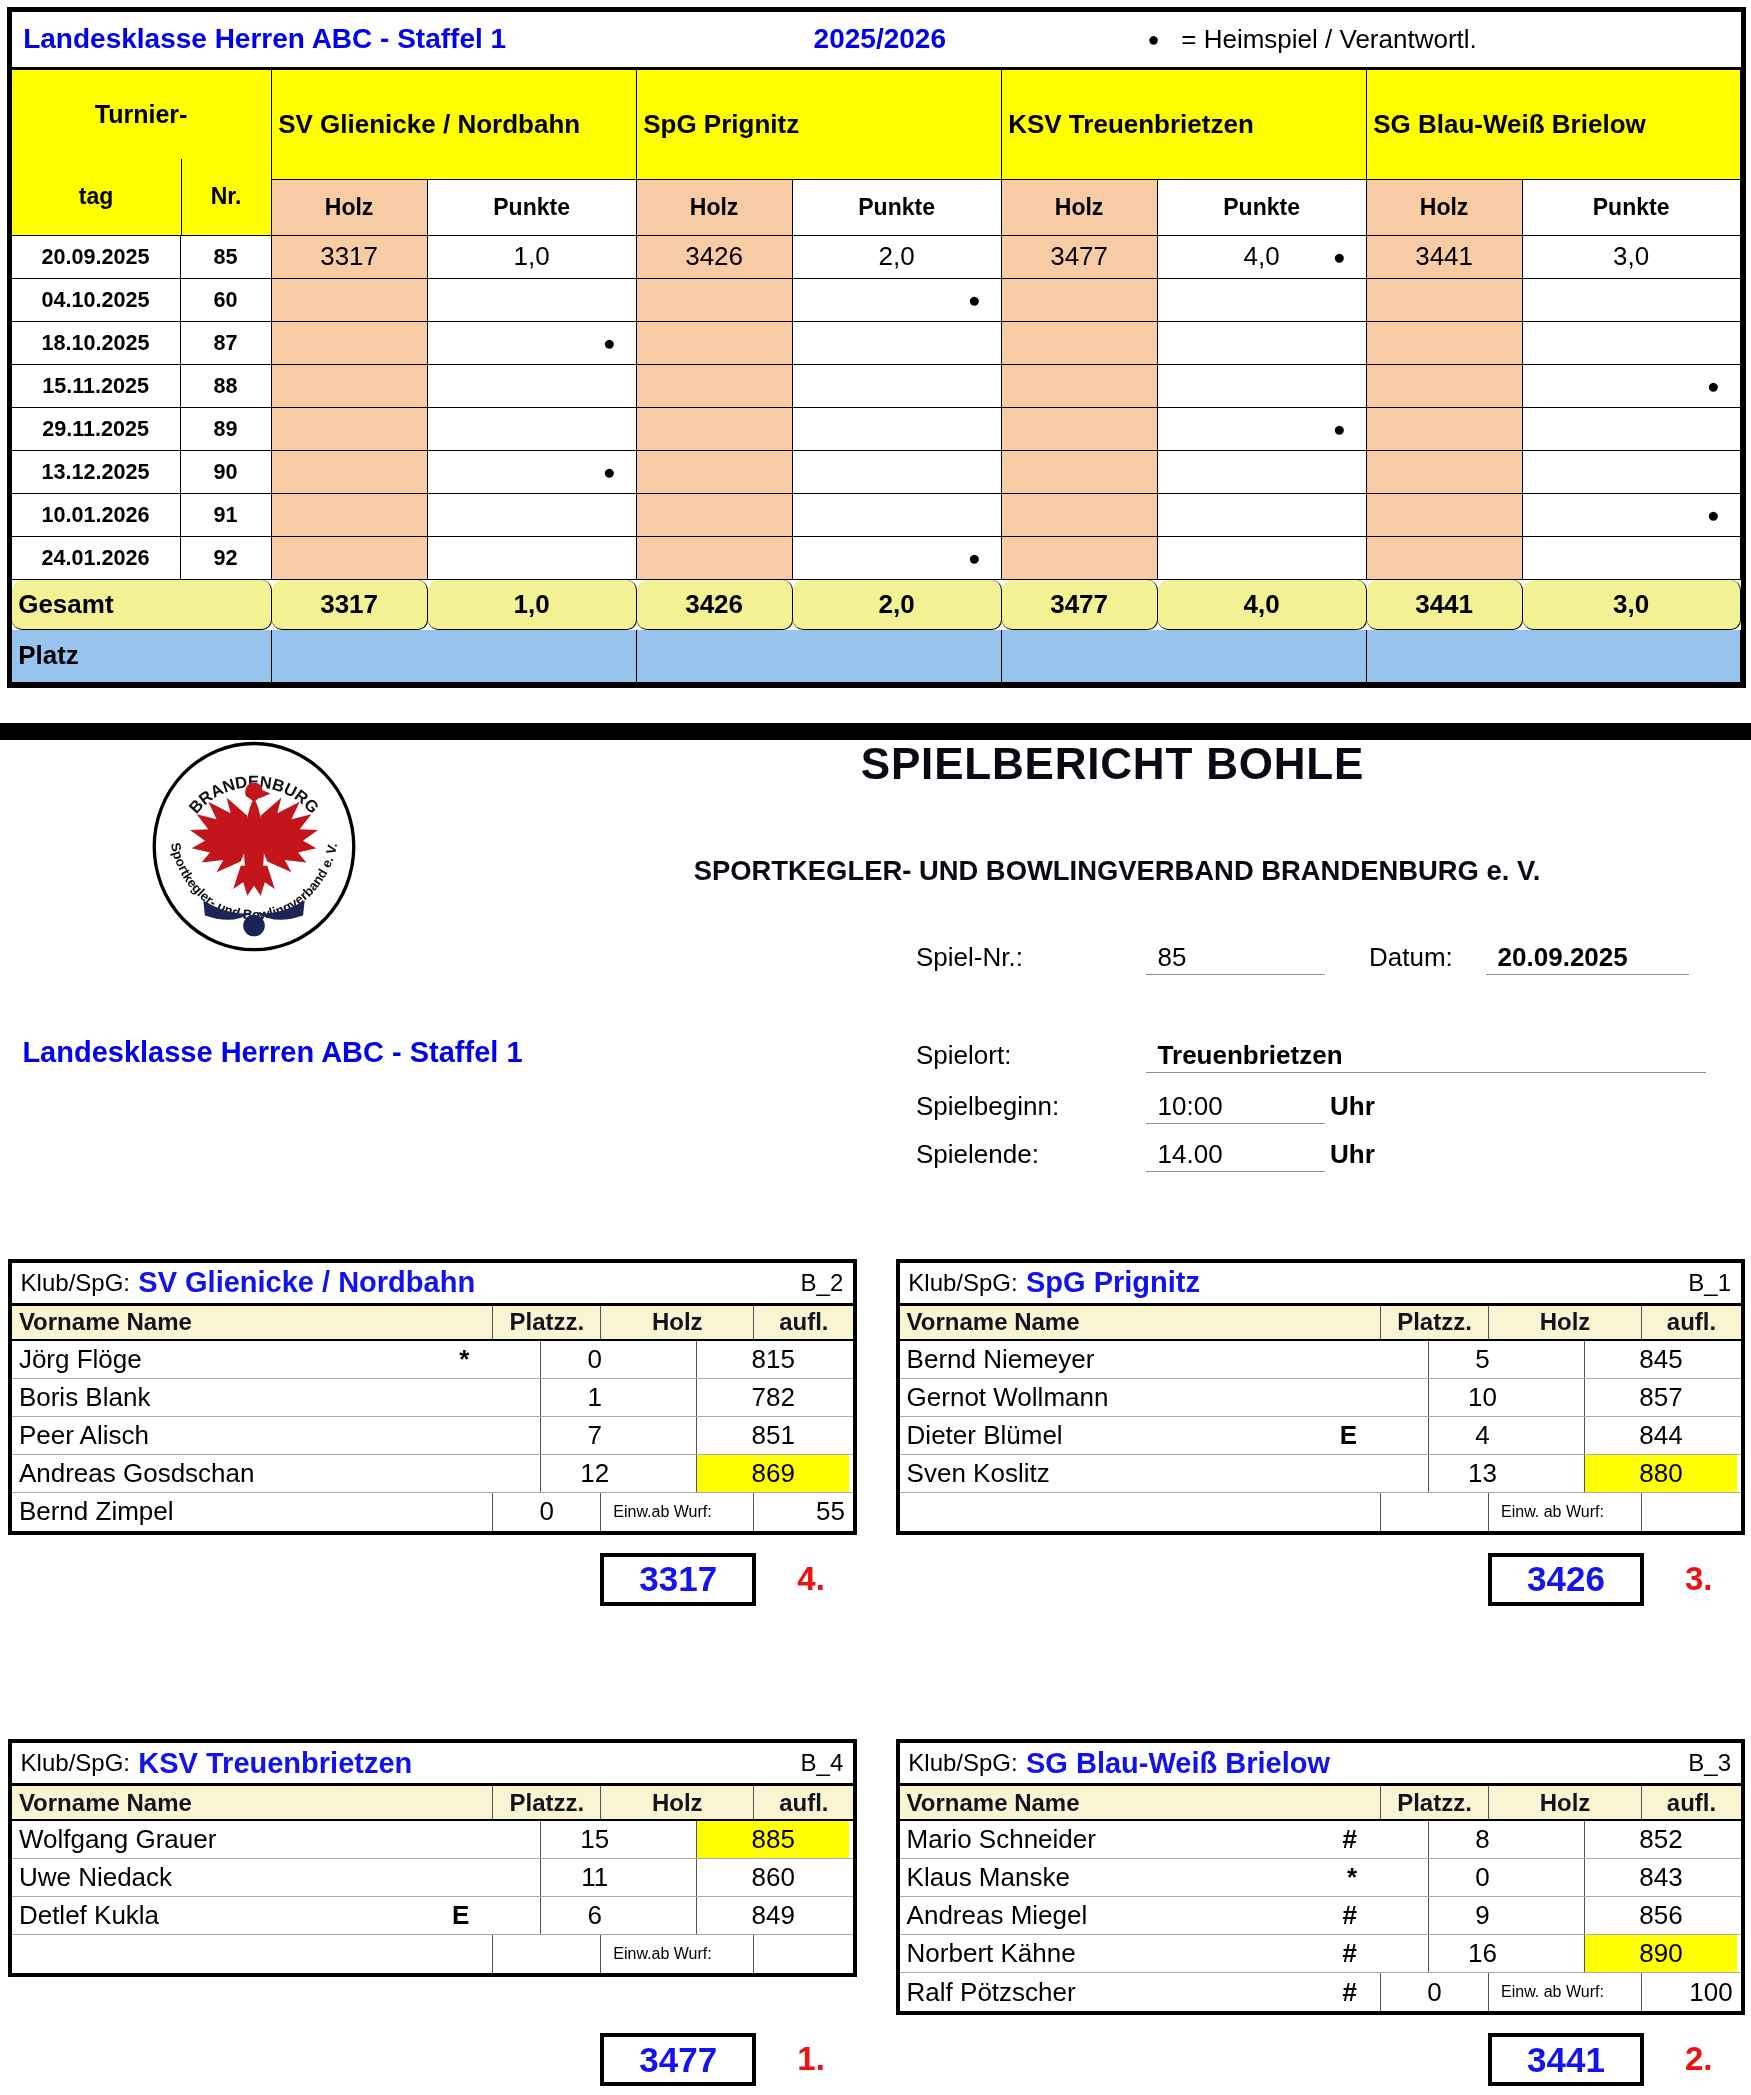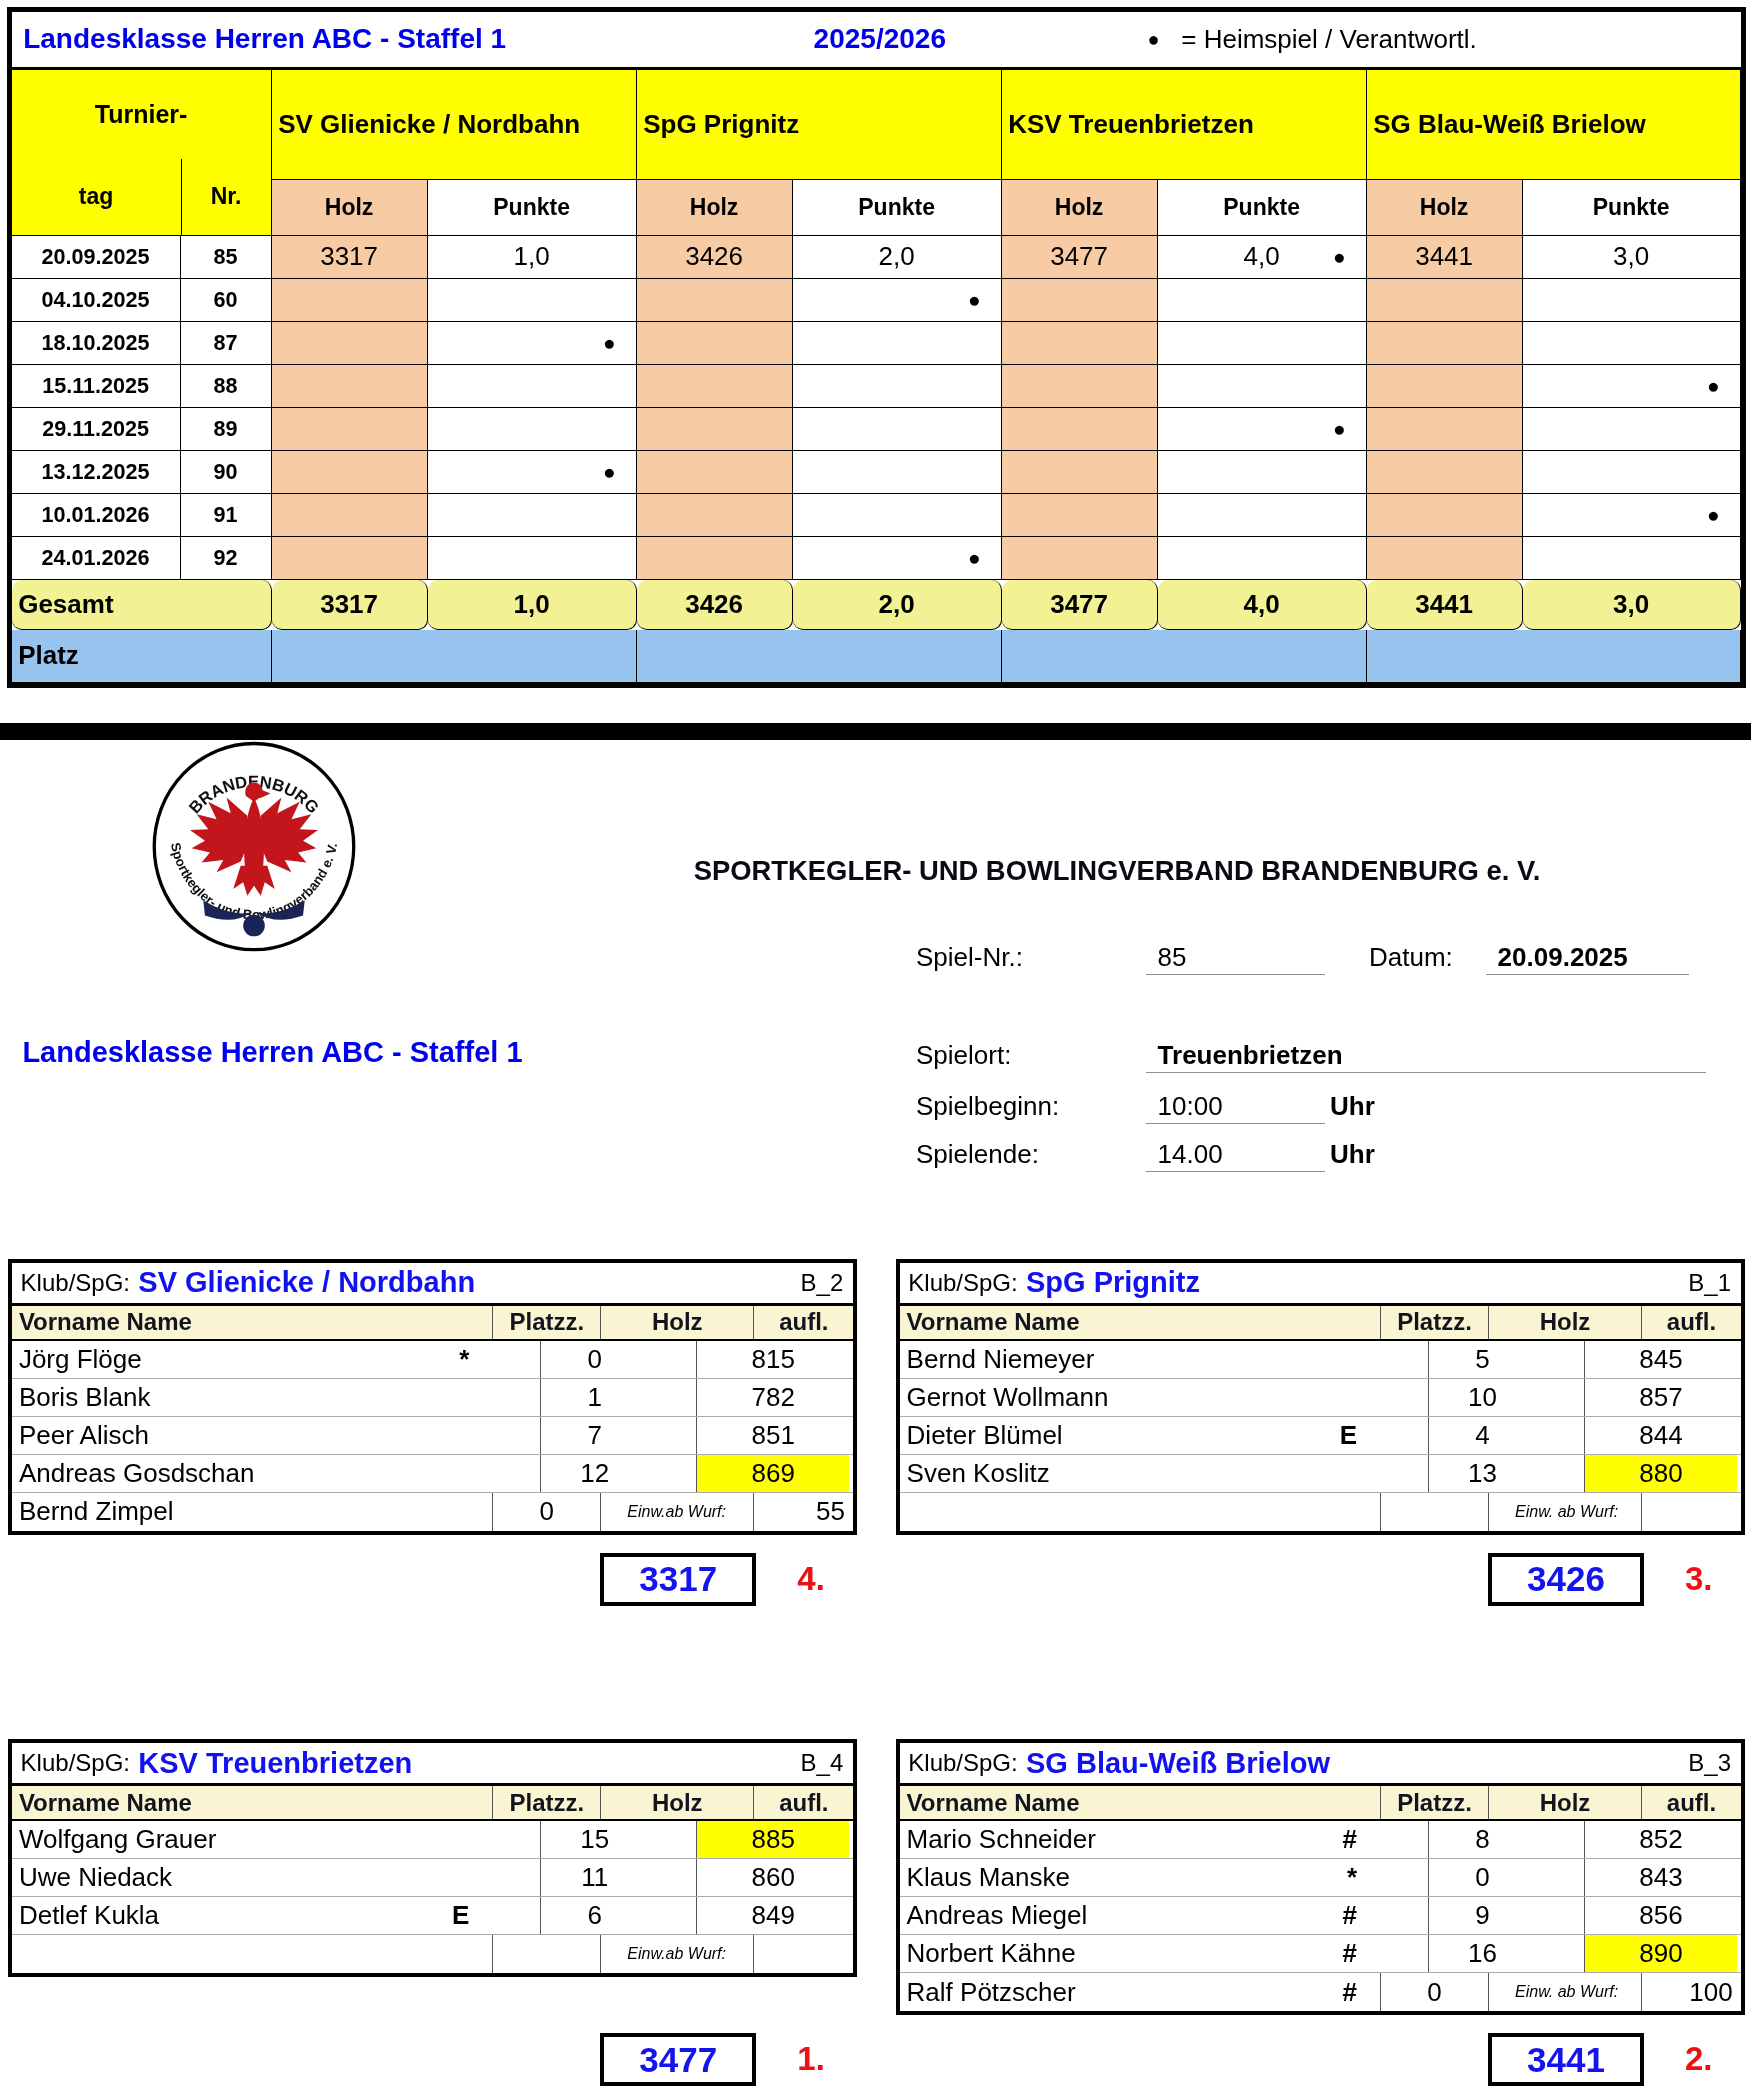--- a/index.html
+++ b/index.html
@@ -67,21 +67,21 @@
   .ct-head { display:grid; grid-template-columns:480px 108px 153px 1fr; height:35px; background:#F9F5D3; border-bottom:2.5px solid #000; }
   .hc { display:flex; align-items:center; justify-content:center; font-size:24px; font-weight:700; color:#14141e; }
   .hc.nm { justify-content:flex-start; padding-left:6.6px; }
   .hc.bl, .pc.bl { border-left:1.7px solid #555; }
   .pr { display:grid; grid-template-columns:480px 108px 153px 1fr; height:38px; }
   .pr:not(:last-child) { border-bottom:1.7px solid #ababab;gap:48px; }
   .pc { display:flex; align-items:center; justify-content:center; font-size:26px; position:relative; }
   .pc.nm { justify-content:space-between; padding:0 23px 0 6.6px; }
   .mk { font-weight:700; }
   .pc.af { justify-content:flex-end; padding-right:8.3px; }
-  .einw { position:absolute; left:26px; top:50%; transform:translateY(-50%); font-size:16px;font-style:italic; }
+  .einw { position:absolute; left:12px; top:50%; transform:translateY(-50%); font-size:16px; }
   .hl { background:#FFFF00; }
   .tbox { position:absolute; left:592px; top:294px; width:156px; height:53px; border:4.2px solid #000; background:#fff;
           display:flex; align-items:center; justify-content:center; font-size:35px; font-weight:700; color:#1414EE; }
   .rank { position:absolute; left:789px; top:301px; font-size:33px; font-weight:700; color:#EE1111; }
 </style>
 </head>
 <body>
 
 <div class="page">
 
@@ -337,20 +337,21 @@
         <path d="M117,90 L92,68 L97,87 L70,73 L80,94 L56,88 L70,106 L48,107 L66,120 L50,129 L72,134 L62,146 L88,143 L80,158 L109,145 L117,126 Z"></path>
         <path d="M133,90 L158,68 L153,87 L180,73 L170,94 L194,88 L180,106 L202,107 L184,120 L200,129 L178,134 L188,146 L162,143 L170,158 L141,145 L133,126 Z"></path>
       </g>
       <g fill="#1A2456">
         <path d="M64,192 Q98,212 122,206 Q100,222 66,210 Z"></path>
         <path d="M186,192 Q152,212 128,206 Q150,222 184,210 Z"></path>
         <circle cx="125" cy="222" r="13"></circle>
       </g>
     </svg>
 
+    <div class="r-title">SPIELBERICHT BOHLE</div>
     <div class="r-sub">SPORTKEGLER- UND BOWLINGVERBAND BRANDENBURG e. V.</div>
     <div class="league-h">Landesklasse Herren ABC - Staffel 1</div>
 
     <span class="lbl p-nr-l">Spiel-Nr.:</span>
     <span class="fv p-nr-v">85</span>
     <span class="lbl p-da-l">Datum:</span>
     <span class="fv b p-da-v">20.09.2025</span>
 
     <span class="lbl p-or-l">Spielort:</span>
     <span class="fv b p-or-v">Treuenbrietzen</span>

